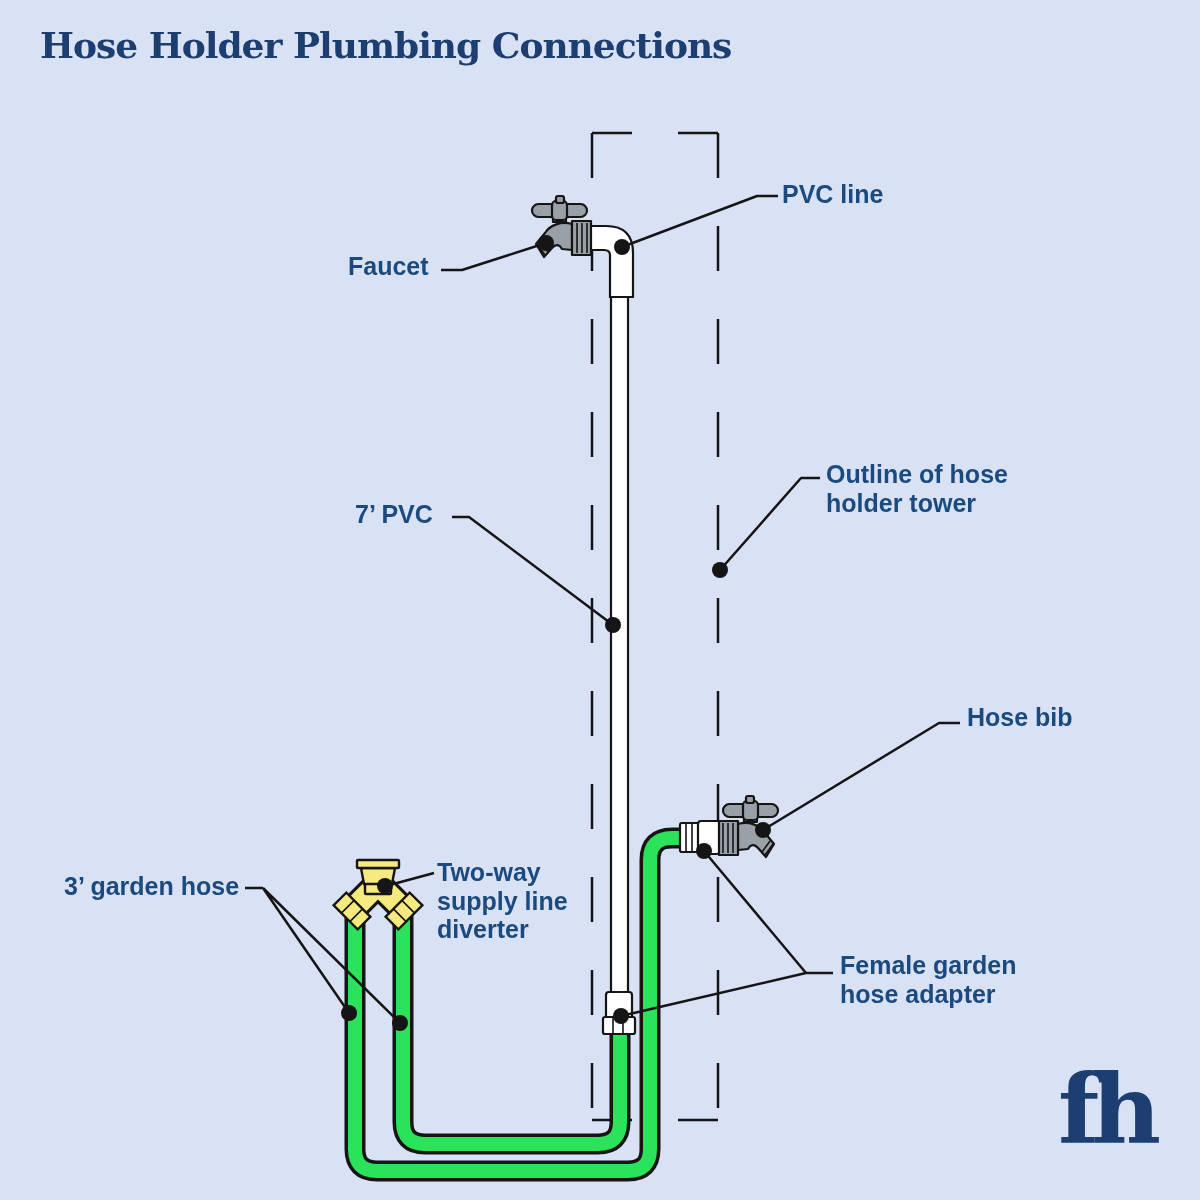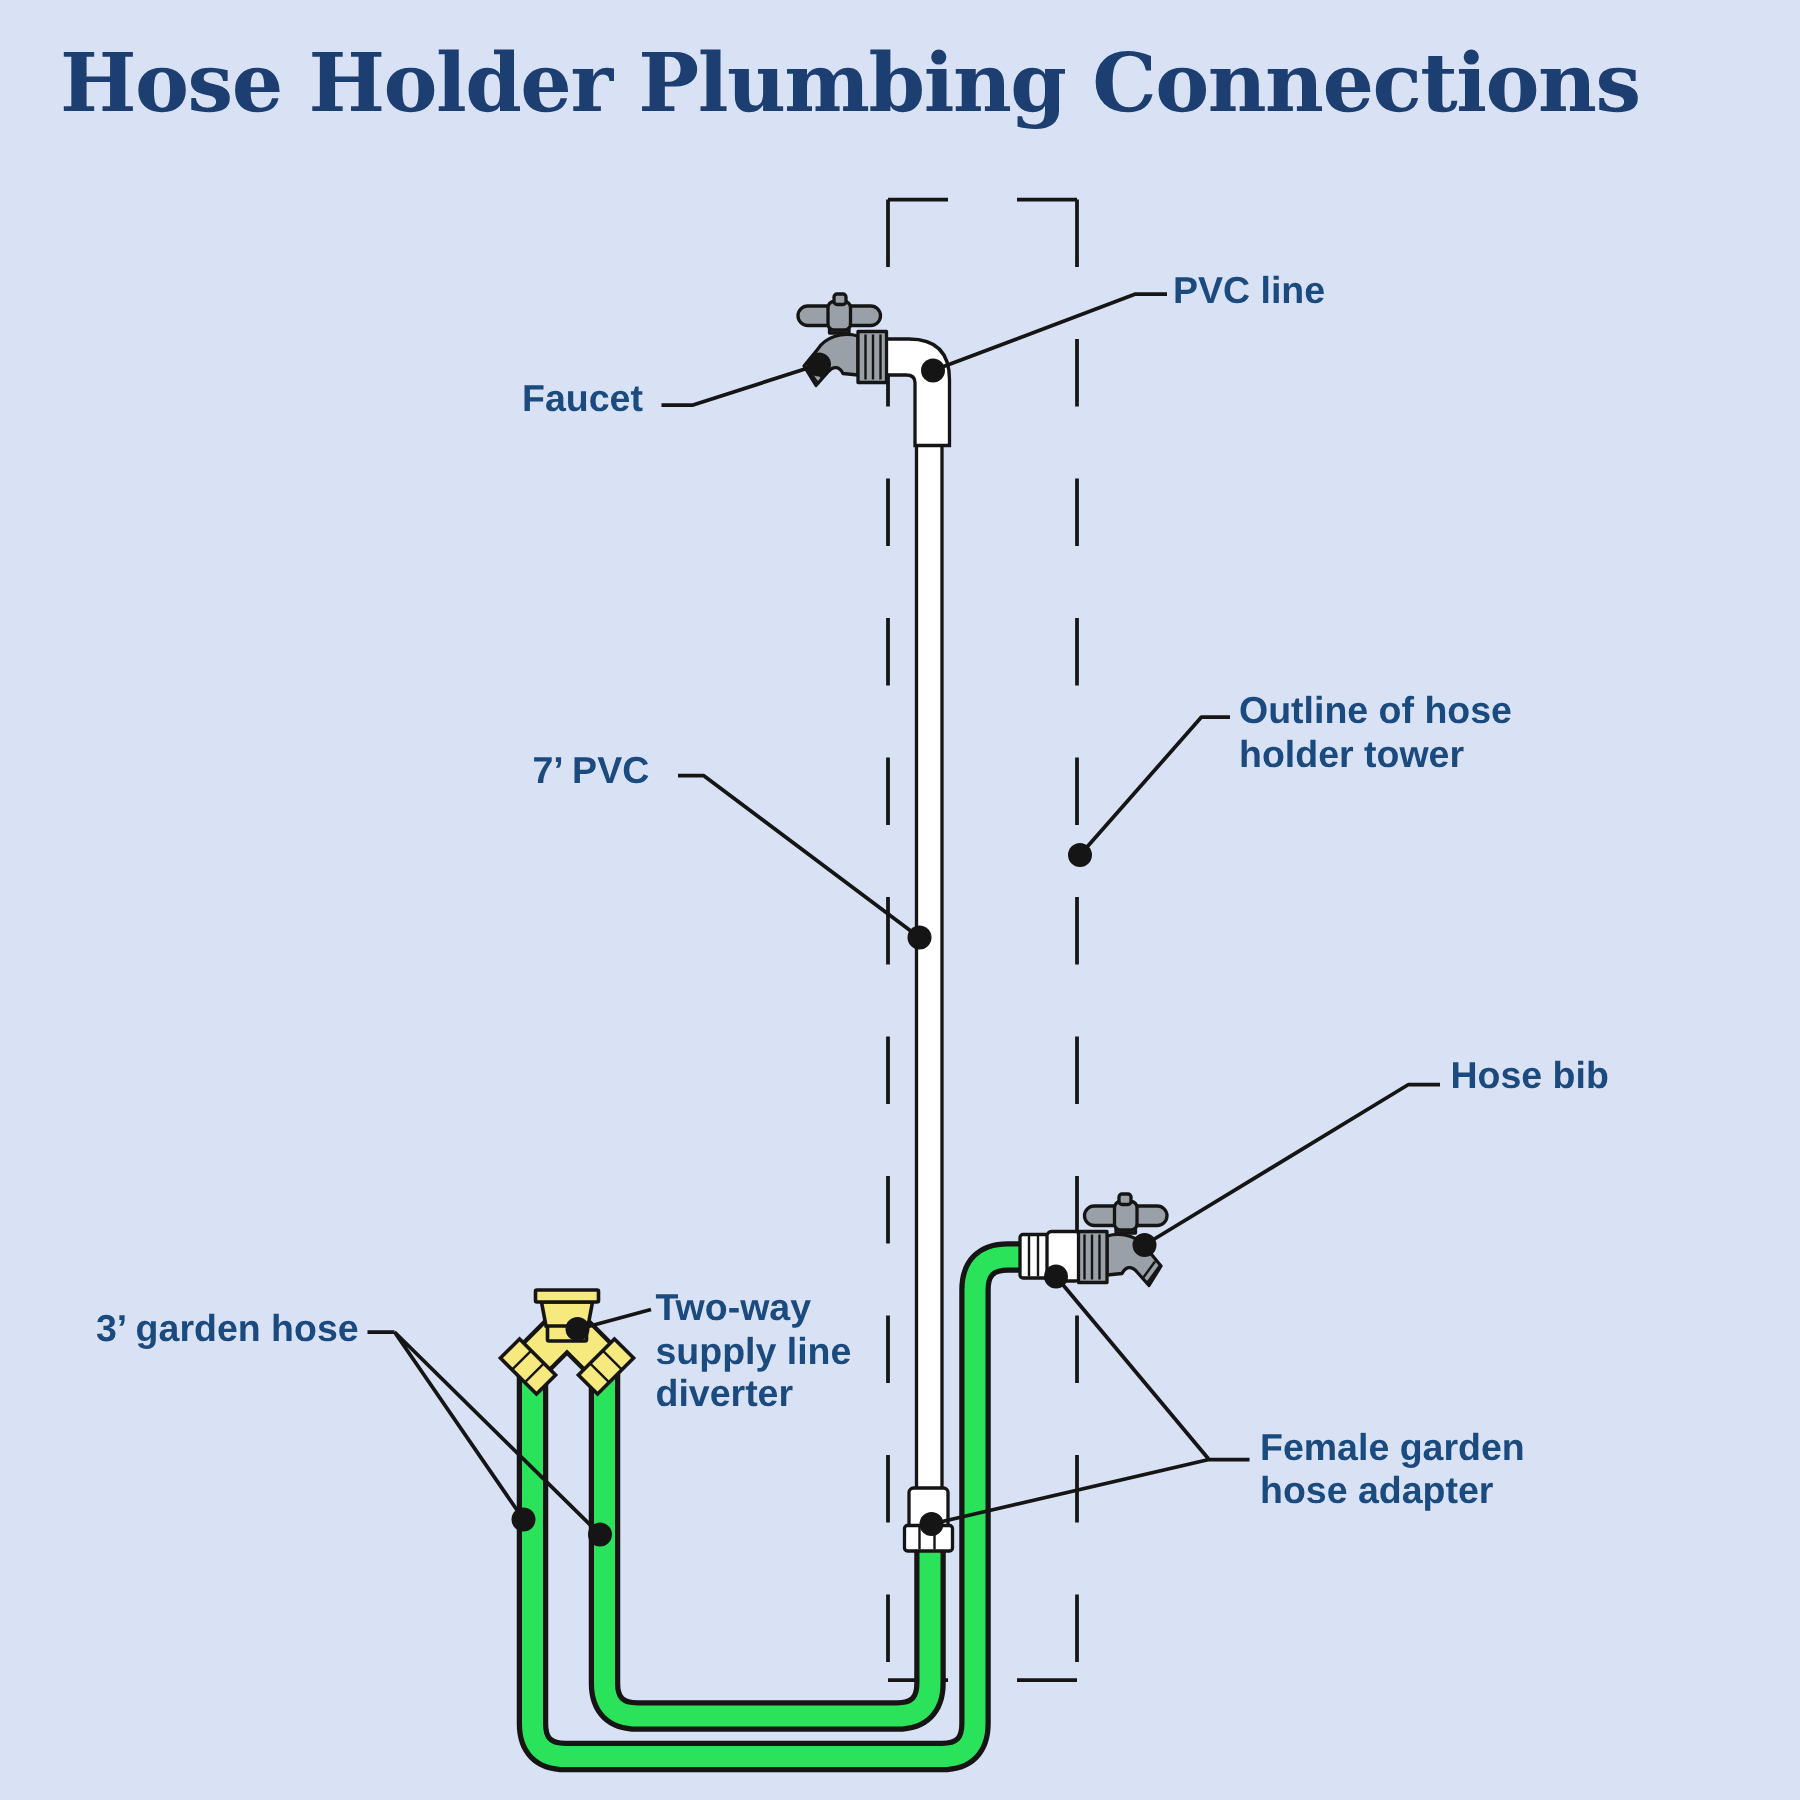--- a/index.html
+++ b/index.html
@@ -16,21 +16,21 @@
   body{
     width:1200px;height:1200px;position:relative;overflow:hidden;
     background:var(--background);
     font-family:"Liberation Sans", sans-serif;
   }
   .stage{position:absolute;inset:0;}
   svg{position:absolute;left:0;top:0;}
   .page-title{
     position:absolute;left:40px;top:26px;width:1130px;
     font-family:"DejaVu Serif", serif;
-    font-weight:700;font-size:54px;line-height:1.1;letter-spacing:-1px;
+    font-weight:700;font-size:36px;line-height:1.1;letter-spacing:-1px;
     color:var(--title-navy);white-space:nowrap;
   }
   .callout{
     position:absolute;
     color:var(--label-blue);
     font-weight:700;font-size:25px;line-height:1.14;
     letter-spacing:0;
   }
   .logo{
     position:absolute;left:1058px;top:1062px;
@@ -159,13 +159,14 @@
 
   <div class="callout" style="left:782px;top:180px;">PVC line</div>
   <div class="callout" style="left:348px;top:252px;">Faucet</div>
   <div class="callout" style="left:355px;top:500px;">7’ PVC</div>
   <div class="callout" style="left:826px;top:460px;width:210px;">Outline of hose holder tower</div>
   <div class="callout" style="left:967px;top:703px;text-align:center;">Hose bib</div>
   <div class="callout" style="left:64px;top:872px;">3’ garden hose</div>
   <div class="callout" style="left:840px;top:951px;width:210px;">Female garden hose adapter</div>
   <div class="callout" style="left:437px;top:858px;width:155px;">Two-way supply line diverter</div>
 
+  <div class="logo">fh</div>
 </div>
 
 </body></html>

